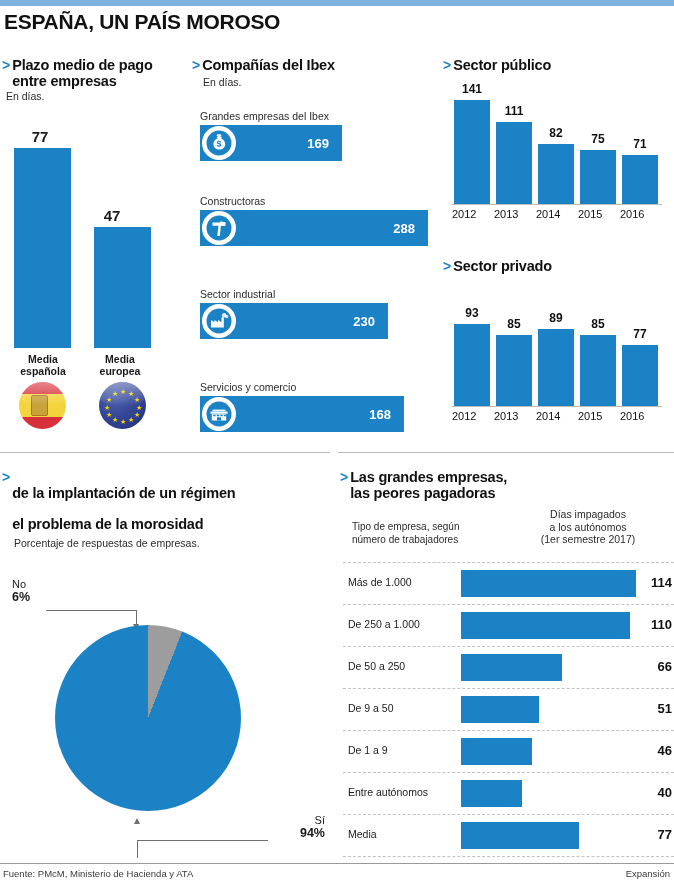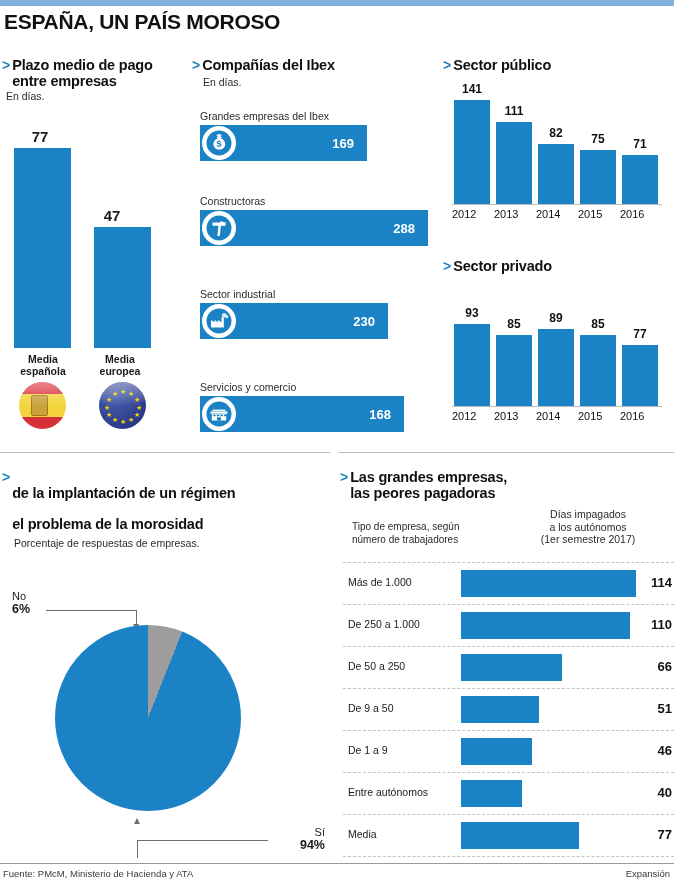--- a/index.html
+++ b/index.html
@@ -94,21 +94,21 @@
     position: absolute; width: 40px; 
     font-size: 11px; color: #111;
   }
   .yaxis { position: absolute; height: 1px; background: #bdbdbd; }
 
   
   .pie {
     position: absolute; width: 186px; height: 186px; border-radius: 50%;
     background: conic-gradient(#9d9d9d 0deg 21.6deg, #1b82c6 21.6deg 360deg);
   }
-  .callout-txt { position: absolute; font-size: 11px; line-height: 12.5px; margin-top: 12px; }
+  .callout-txt { position: absolute; font-size: 11px; line-height: 12.5px; }
   .callout-val { font-weight: bold; font-size: 12.5px; }
   .lead { position: absolute; background: #6e6e6e; }
 
   
   .tbl-head-left {
     position: absolute; font-size: 10px; line-height: 12.5px; color: #2b2b2b;
   }
   .tbl-head-right {
     position: absolute; font-size: 10.5px; line-height: 12.5px;
     color: #2b2b2b; text-align: right;
@@ -192,21 +192,21 @@
     <span class="chev">&gt;</span>
     <span class="sec-title">Compañías del Ibex</span>
   </div>
   <div class="sec-sub" style="left:203px; top:76px;">En días.</div>
 
   <div>
 
     <div class="hgroup" style="left:200px; top:110px; width:235px;">
       <div class="hlabel">Grandes empresas del Ibex</div>
       <div class="hbar-wrap">
-        <div class="hbar" style="width:167px;">
+        <div class="hbar" style="width:142px;">
           <span class="hbar-val">169</span>
         </div>
         <div class="icon-circ">
           <svg width="26" height="26" viewBox="0 0 26 26">
             <circle cx="13" cy="13" r="12.5" fill="#1b82c6"></circle>
             <path d="M10.5 5.2c0-.5 1-.9 2.5-.9s2.5.4 2.5.9c0 .4-.6.7-1.3 1.1.9.3 1.6.7 1.6 1.1 0 .3-.4.6-1 .8 2.6 1 4.4 3.2 4.4 5.7 0 3.4-2.6 5.6-5.9 5.6S7.4 17.3 7.4 13.9c0-2.5 1.8-4.7 4.4-5.7-.6-.2-1-.5-1-.8 0-.4.7-.8 1.6-1.1-.7-.4-1.9-.7-1.9-1.1z" fill="#ffffff"></path>
             <path d="M13.4 10.2v.7c1 .1 1.7.6 1.8 1.5h-1.3c-.1-.4-.4-.6-.9-.6-.5 0-.8.2-.8.6 0 .3.2.5.9.7 1.4.3 2.2.7 2.2 1.8 0 .9-.6 1.5-1.8 1.6v.8h-.9v-.8c-1.1-.1-1.9-.7-2-1.6h1.4c.1.4.4.6 1 .6.6 0 .9-.2.9-.6 0-.3-.3-.5-1.1-.7-1.3-.3-2-.7-2-1.7 0-.9.6-1.5 1.7-1.6v-.7z" fill="#1b82c6"></path>
           </svg>
         </div>
       </div>

